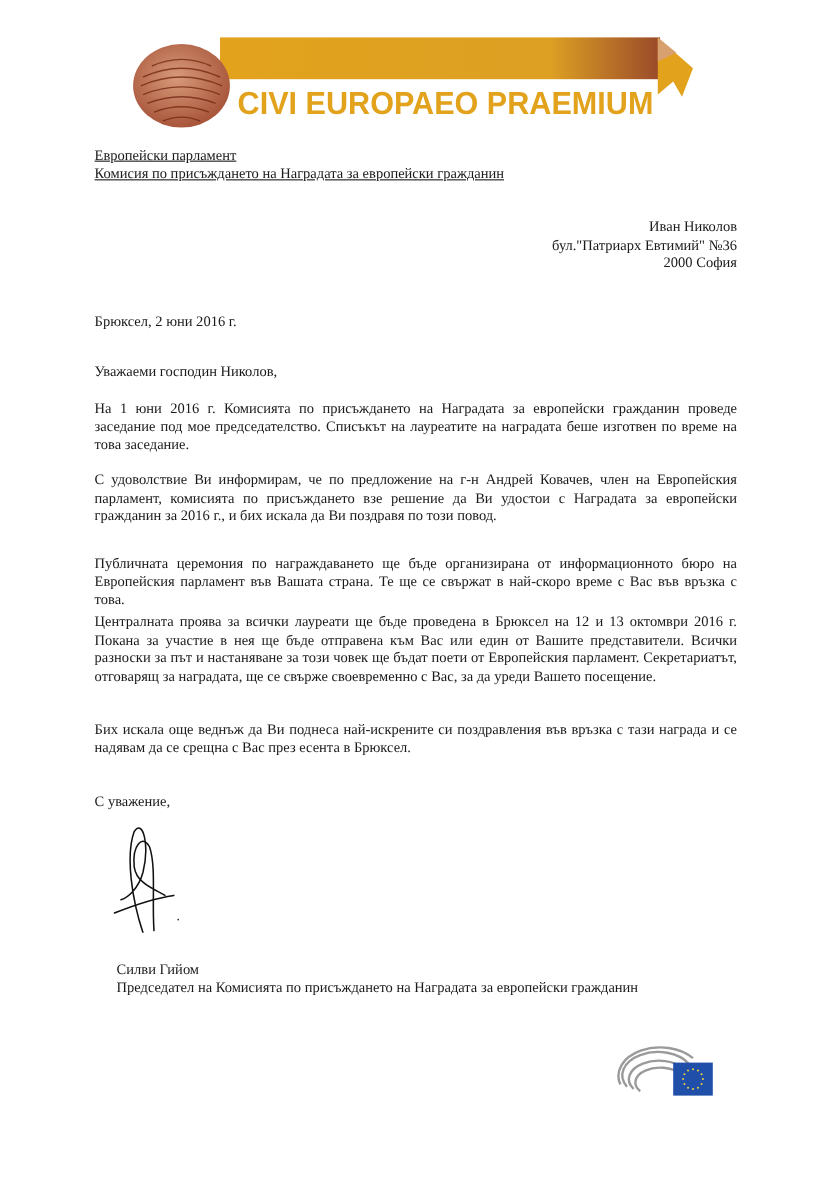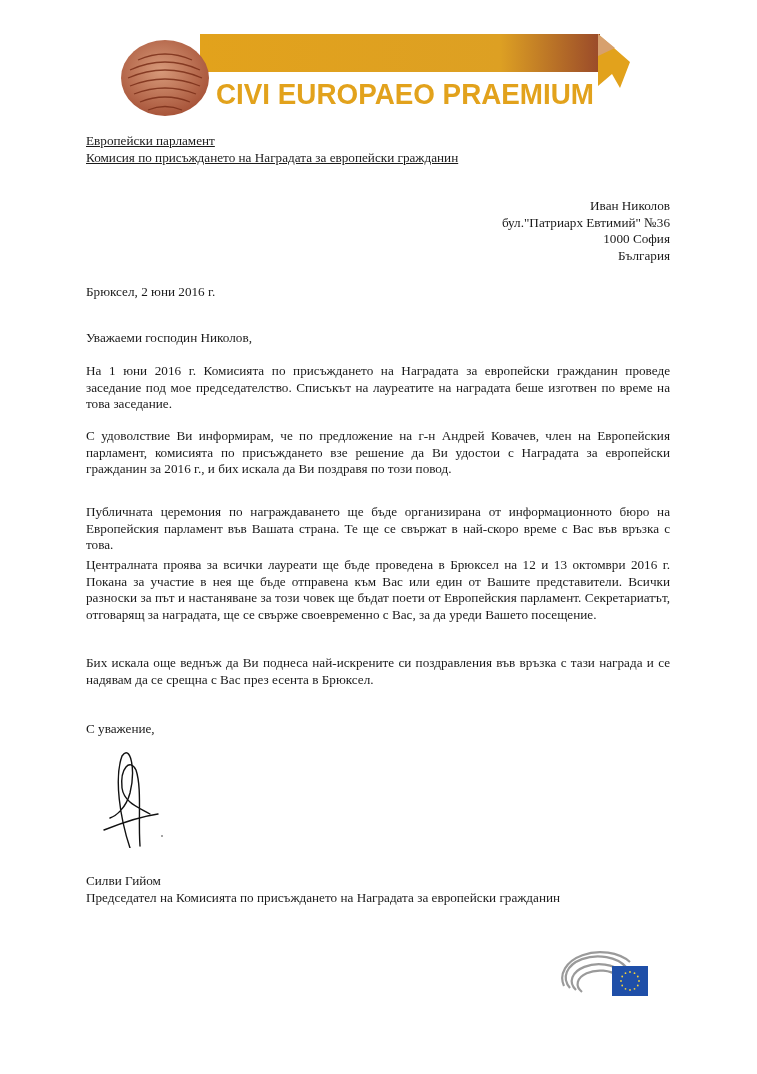--- a/index.html
+++ b/index.html
@@ -15,21 +15,21 @@
     #recipient { top: 198px; }
     #date { top: 284px; }
     #salutation { top: 330px; }
     #para1 { top: 363px; }
     #para2 { top: 428px; }
     #para3 { top: 492px; margin-top: 12px; }
     #para4 { top: 557px; }
     #para5 { top: 655px; }
     #closing { top: 721px; }
     #signature { left: 100px; top: 748px; width: 90px; height: 100px; }
-    #signer { top: 873px; }
+    #signer { top: 873px; margin-left: 20px; }
     #ep-logo { left: 560px; top: 948px; width: 90px; height: 50px; }
   </style>
 </head>
 <body>
 
 <svg id="logo" class="abs" viewBox="0 0 520 92">
   <defs>
     <linearGradient id="band" x1="0" x2="1" y1="0" y2="0">
       <stop offset="0" stop-color="#E2A21C"></stop>
       <stop offset="0.75" stop-color="#DDA023"></stop>
@@ -57,22 +57,21 @@
 </svg>
 
 <div id="sender" class="block">
   <p>Европейски парламент</p>
   <p>Комисия по присъждането на Наградата за европейски гражданин</p>
 </div>
 
 <div id="recipient" class="block right">
   <p>Иван Николов</p>
   <p>бул."Патриарх Евтимий" №36</p>
-  <p>1000 София</p>
-  <p>България</p>
+  <p>2000 София</p>
 </div>
 
 <p id="date" class="block">Брюксел, 2 юни 2016 г.</p>
 <p id="salutation" class="block">Уважаеми господин Николов,</p>
 
 <p id="para1" class="block just">На 1 юни 2016 г. Комисията по присъждането на Наградата за европейски гражданин проведе заседание под мое председателство. Списъкът на лауреатите на наградата беше изготвен по време на това заседание.</p>
 <p id="para2" class="block just">С удоволствие Ви информирам, че по предложение на г-н Андрей Ковачев, член на Европейския парламент, комисията по присъждането взе решение да Ви удостои с Наградата за европейски гражданин за 2016 г., и бих искала да Ви поздравя по този повод.</p>
 <p id="para3" class="block just">Публичната церемония по награждаването ще бъде организирана от информационното бюро на Европейския парламент във Вашата страна. Те ще се свържат в най-скоро време с Вас във връзка с това.</p>
 <p id="para4" class="block just">Централната проява за всички лауреати ще бъде проведена в Брюксел на 12 и 13 октомври 2016 г. Покана за участие в нея ще бъде отправена към Вас или един от Вашите представители. Всички разноски за път и настаняване за този човек ще бъдат поети от Европейския парламент. Секретариатът, отговарящ за наградата, ще се свърже своевременно с Вас, за да уреди Вашето посещение.</p>
 <p id="para5" class="block just">Бих искала още веднъж да Ви поднеса най-искрените си поздравления във връзка с тази награда и се надявам да се срещна с Вас през есента в Брюксел.</p>

